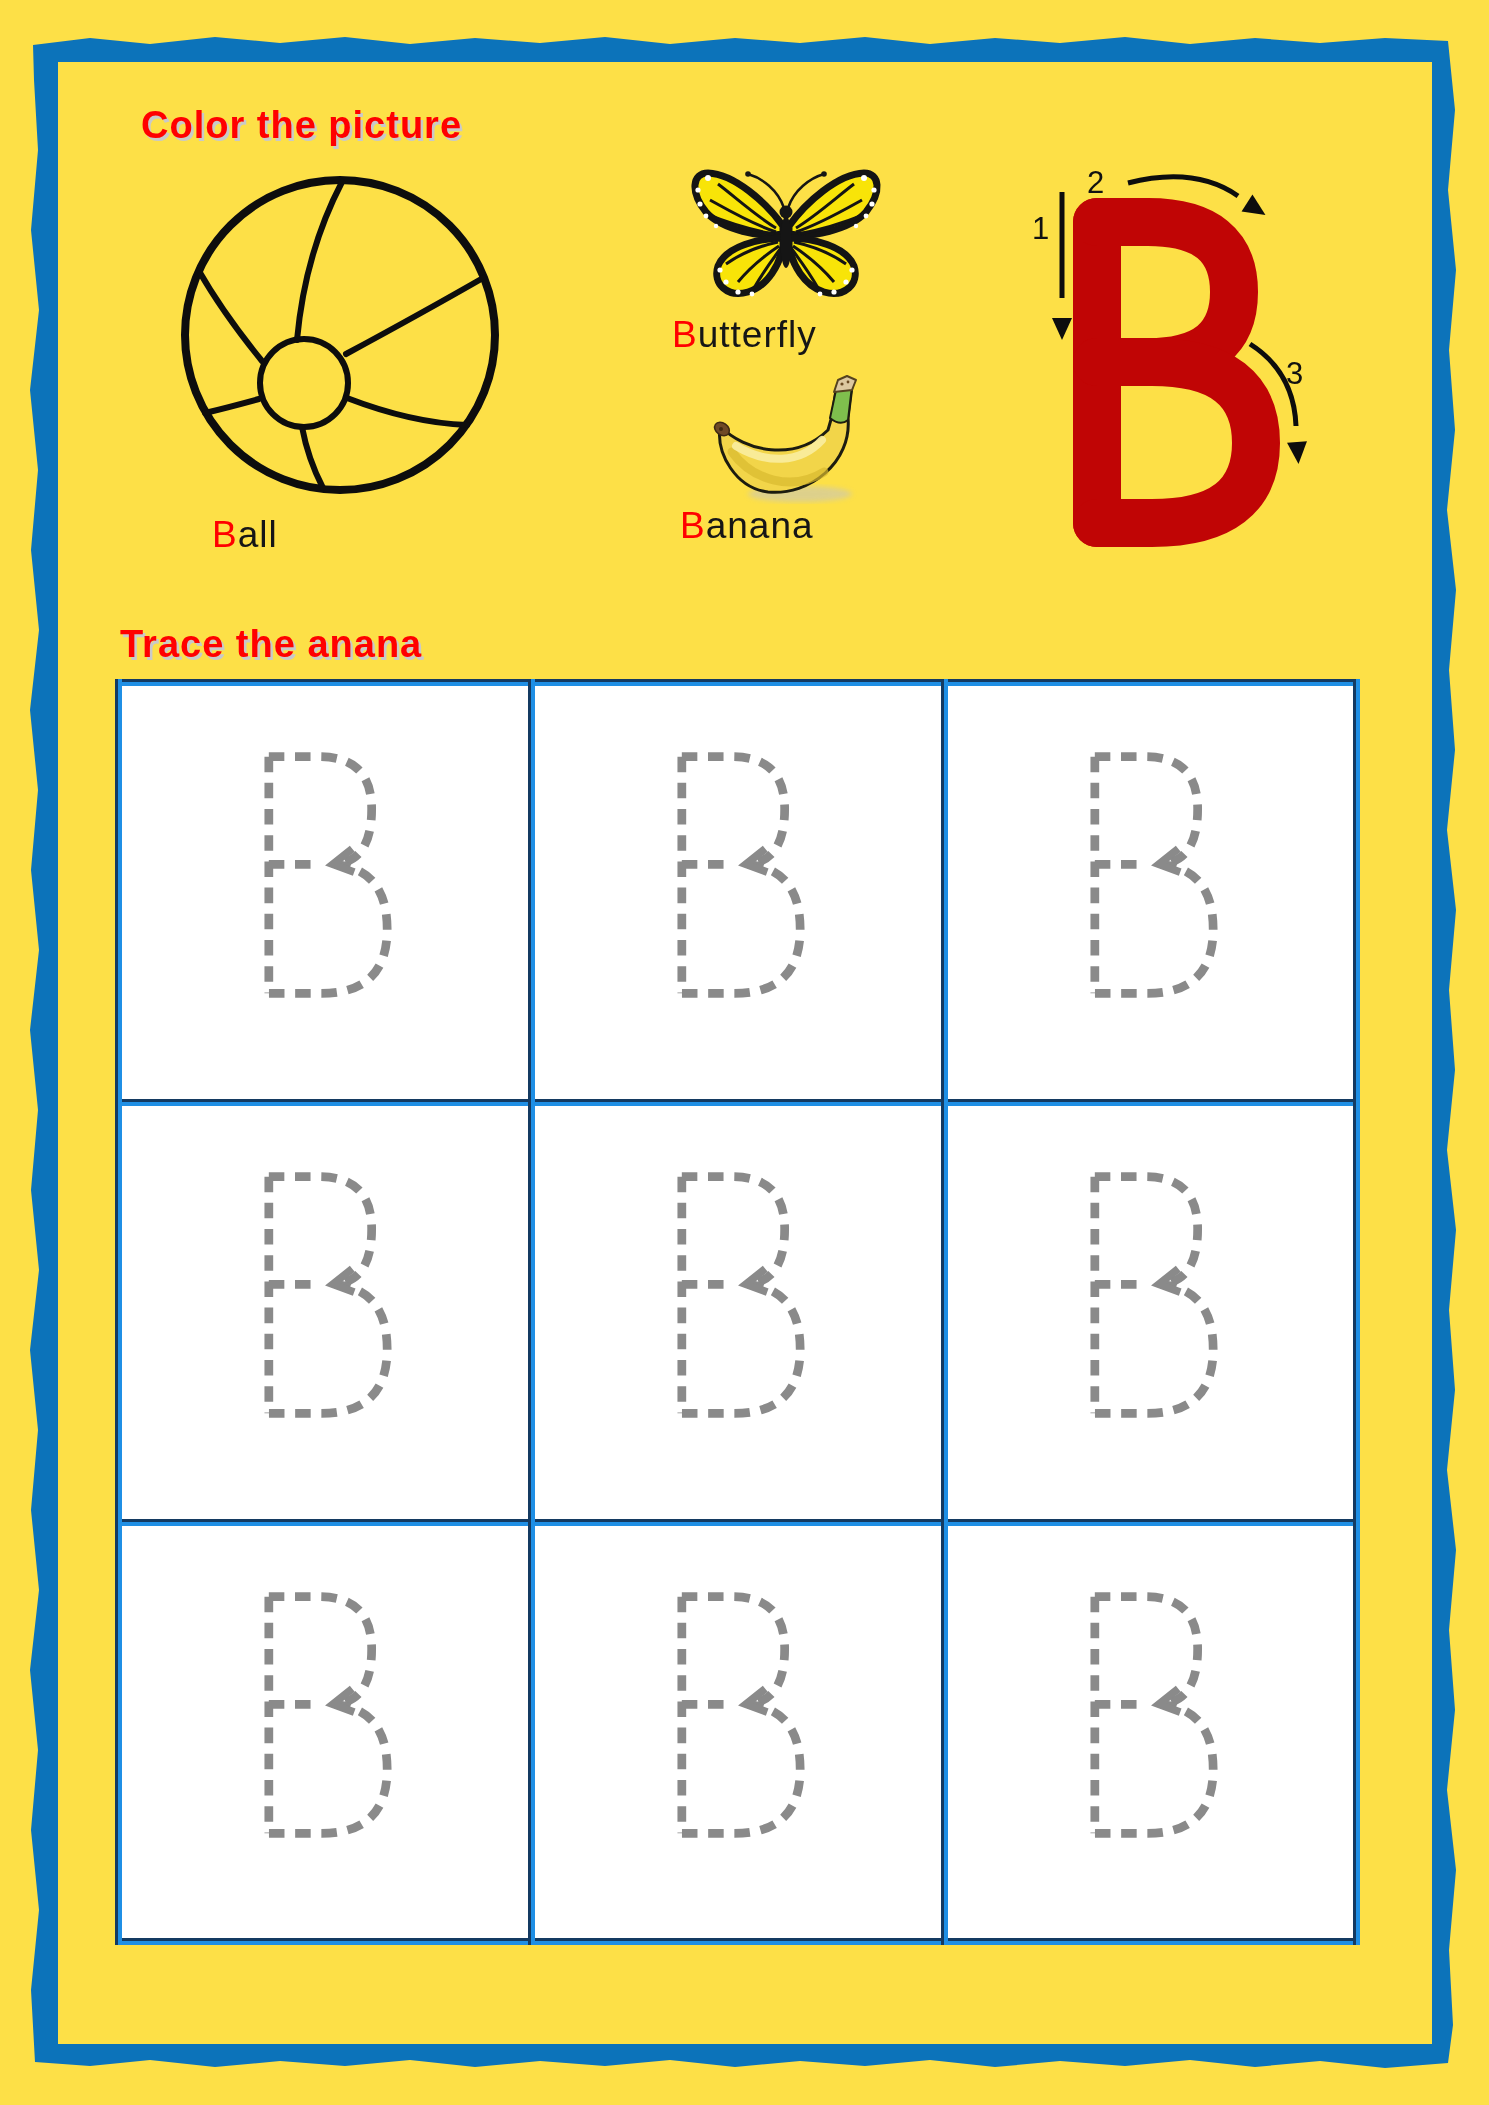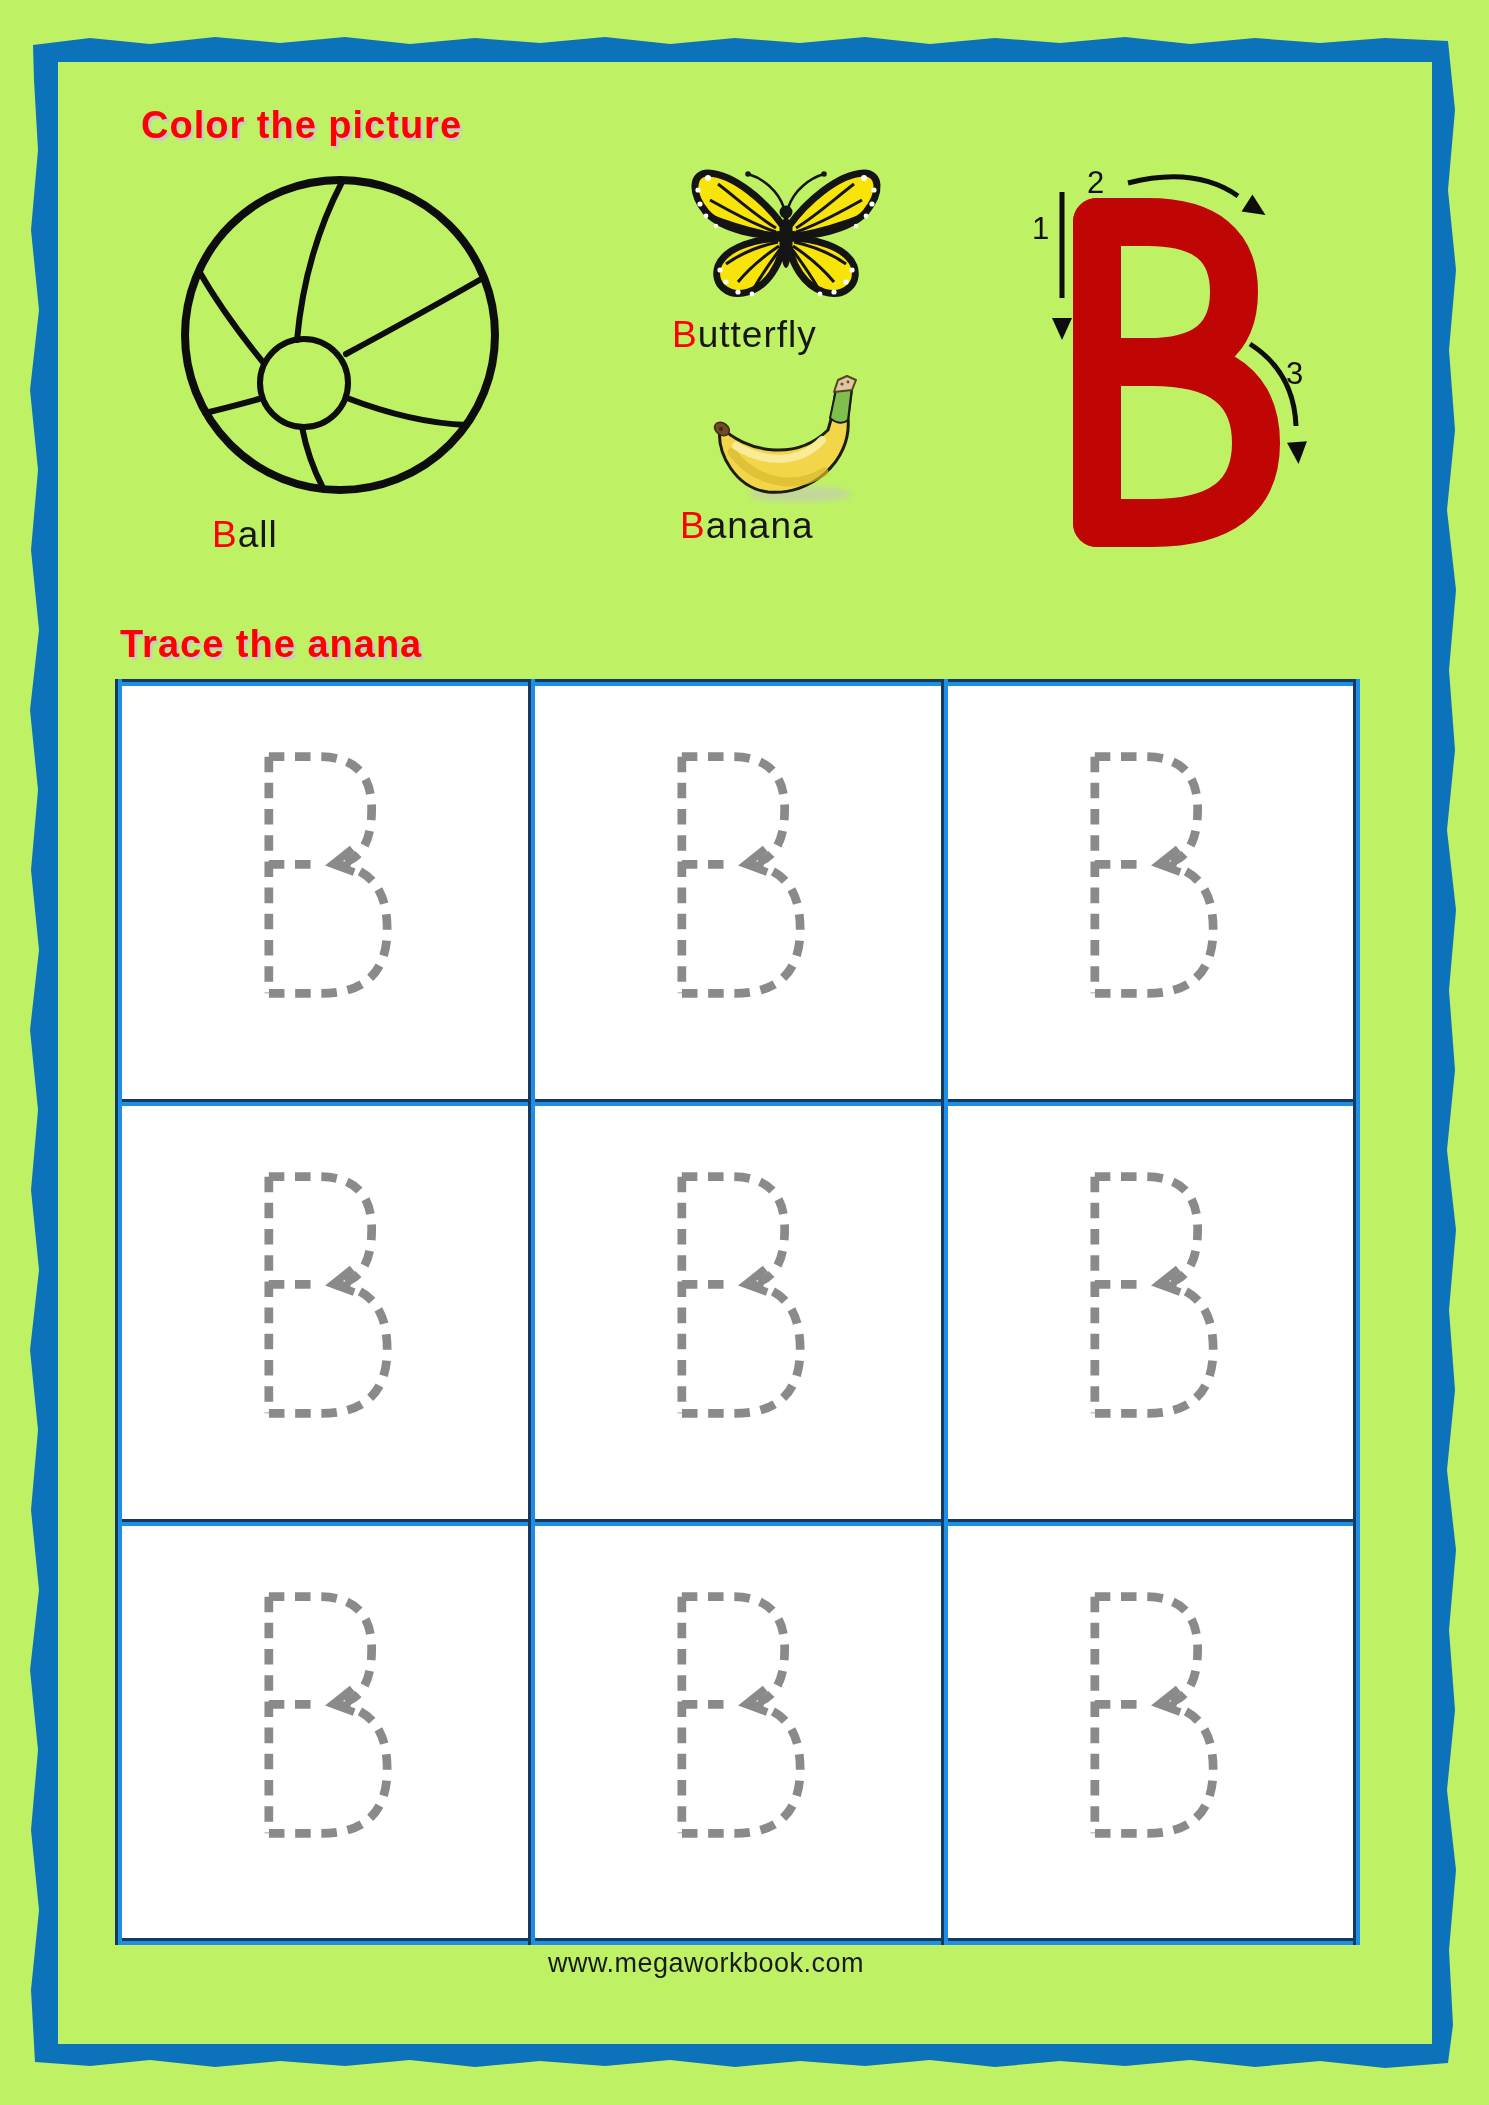--- a/index.html
+++ b/index.html
@@ -1,17 +1,17 @@
 <!DOCTYPE html>
 <html><head>
 <meta charset="utf-8">
 <style>
   html,body{margin:0;padding:0;background:#ffffff;}
   .page{
-    position:relative;width:1489px;height:2105px;background:#bef264;overflow:hidden;
+    position:relative;width:1489px;height:2105px;background:#fde047;overflow:hidden;
     font-family:"Liberation Sans", sans-serif;
   }
   .abs{position:absolute;}
   .red-heading{
     position:absolute;color:#ff0000;font-weight:bold;font-size:38px;line-height:1;
     letter-spacing:1px;text-shadow:2.5px 2.5px 0 #c9c9c9;white-space:nowrap;
   }
   .word-label{
     position:absolute;width:220px;text-align:left;font-size:37px;line-height:1;
     color:#161616;letter-spacing:1px;white-space:nowrap;
@@ -222,15 +222,14 @@
         <use href="#traceB"></use>
       </svg>
     <svg class="trace-b" style="left:561px;top:911px;" viewBox="0 0 134 256" aria-label="B">
         <use href="#traceB"></use>
       </svg>
     <svg class="trace-b" style="left:974px;top:911px;" viewBox="0 0 134 256" aria-label="B">
         <use href="#traceB"></use>
       </svg>
   </div>
 
-  <div class="footer">www.megaworkbook.com</div>
 
 </div>
 
 </body></html>

